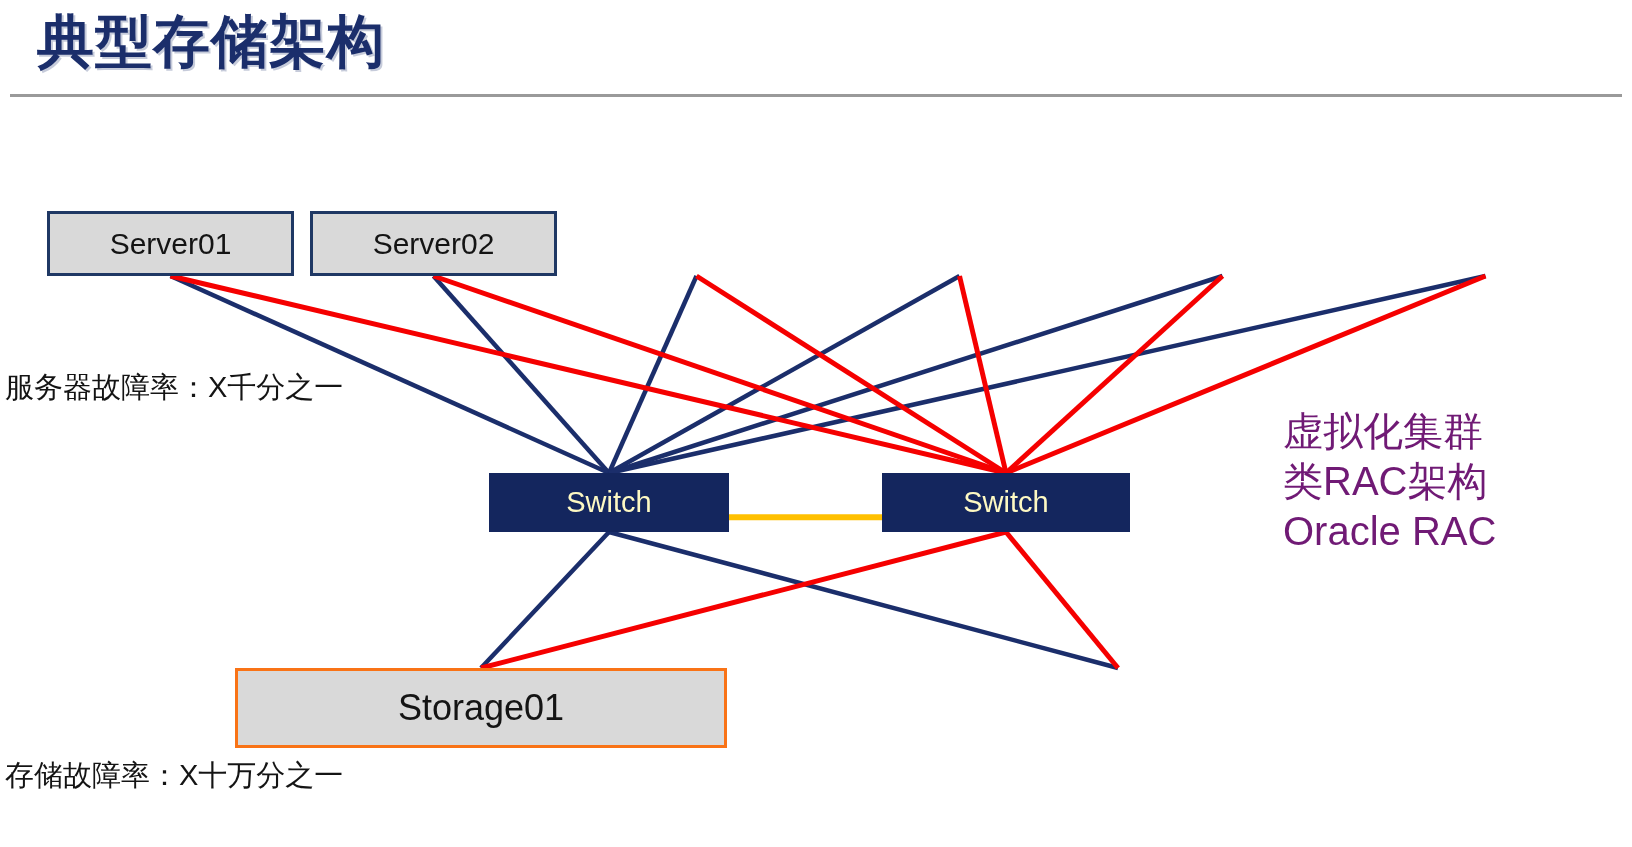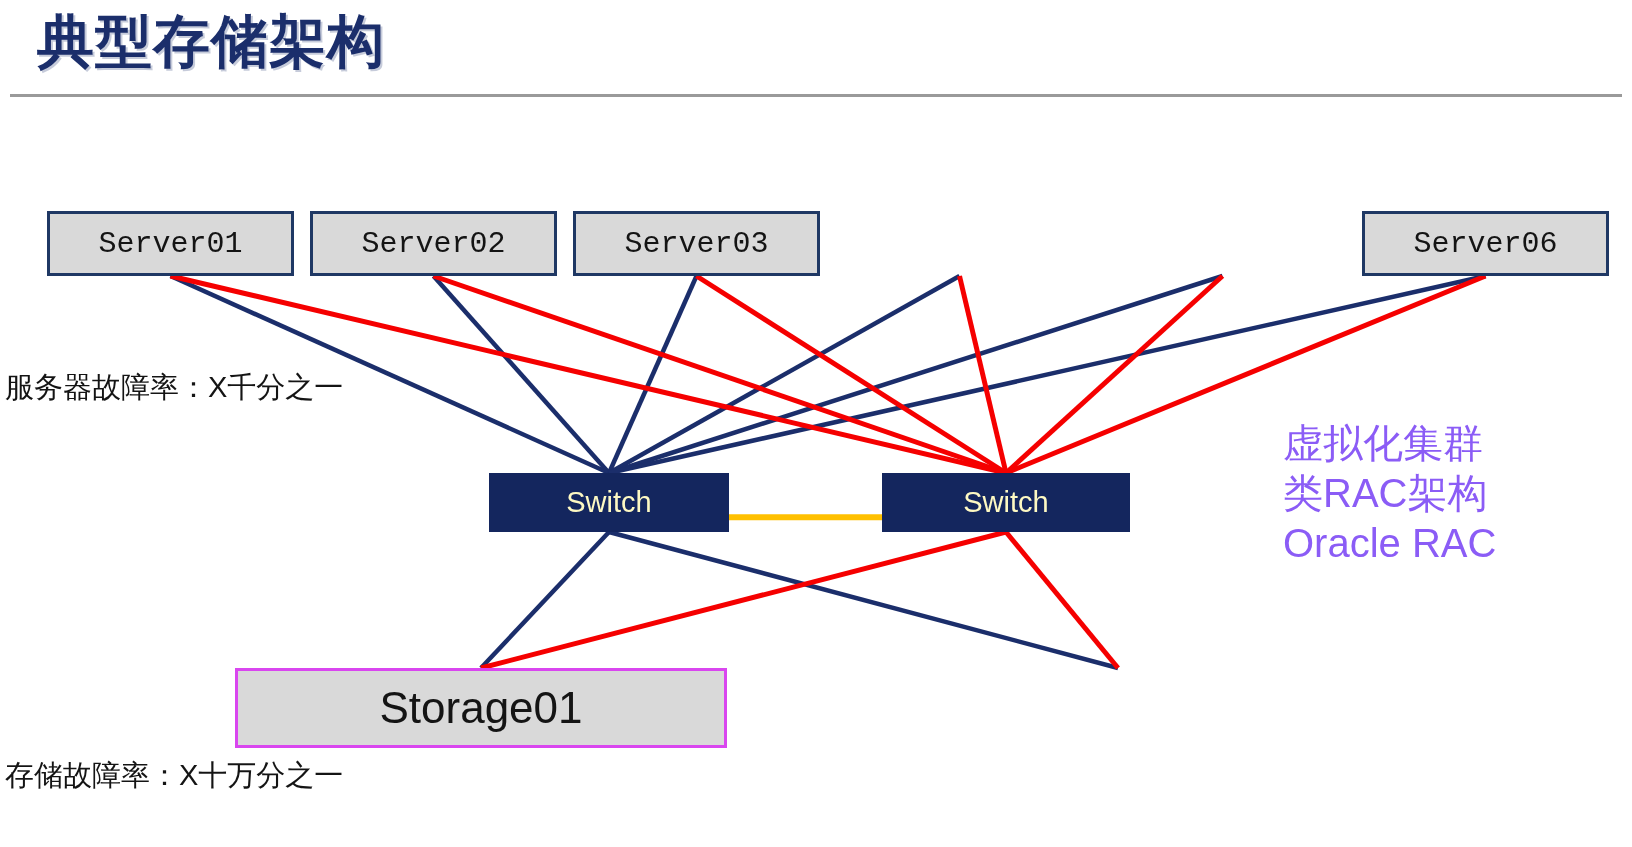--- a/index.html
+++ b/index.html
@@ -18,39 +18,39 @@
     border-top:3px solid #9a9a9a; z-index:2;
   }
   #wires { position:absolute; left:0; top:0; width:1632px; height:847px; z-index:1; }
   .node {
     position:absolute; display:flex; align-items:center; justify-content:center;
     box-sizing:border-box; z-index:2; white-space:nowrap;
   }
   .server {
     top:211px; height:65px; width:247px;
     background:#D9D9D9; border:3px solid #1F3864;
-    font-size:30px; color:#141414;font-family:Liberation Mono, monospace;
+    font-size:30px; color:#141414;
   }
   .switch {
     top:473px; height:59px;
     background:#14265E; color:#fef9c3; font-size:29px;
   }
   .storage {
     top:668px; height:80px;
-    background:#D9D9D9; border:3px solid #d946ef;
-    font-size:44px; color:#141414;
+    background:#D9D9D9; border:3px solid #f97316;
+    font-size:36px; color:#141414;
   }
   .side-label {
     position:absolute; left:5px; font-size:29px; color:#141414;
     z-index:2; white-space:nowrap;
   }
   .annotation {
     position:absolute; left:1283px; top:406px;
-    font-size:40px; line-height:50px; color:#8b5cf6;
-    z-index:2; white-space:nowrap;margin-top:12px;
+    font-size:40px; line-height:50px; color:#701a75;
+    z-index:2; white-space:nowrap;
   }
 </style>
 </head>
 <body>
 
 <div class="stage">
 
   <div class="page-title">典型存储架构</div>
   <div class="title-rule"></div>
 
@@ -69,22 +69,20 @@
       <line x1="1485.5" y1="276" x2="1006" y2="473" stroke="#F50000" stroke-width="5"></line>
       <line x1="609" y1="532" x2="481" y2="668" stroke="#1B2E6B" stroke-width="4.5"></line>
       <line x1="609" y1="532" x2="1118" y2="668" stroke="#1B2E6B" stroke-width="4.5"></line>
       <line x1="1006" y1="532" x2="481" y2="668" stroke="#F50000" stroke-width="5"></line>
       <line x1="1006" y1="532" x2="1118" y2="668" stroke="#F50000" stroke-width="5"></line>
       <line x1="729" y1="517.25" x2="882" y2="517.25" stroke="#FFC000" stroke-width="6"></line>
     </svg>
 
   <div class="node server" style="left:47px">Server01</div>
   <div class="node server" style="left:310px">Server02</div>
-  <div class="node server" style="left:573px">Server03</div>
-  <div class="node server" style="left:1362px">Server06</div>
 
   <div class="node switch" style="left:489px; width:240px">Switch</div>
   <div class="node switch" style="left:882px; width:248px">Switch</div>
 
   <div class="node storage" style="left:235px; width:492px">Storage01</div>
 
   <div class="side-label" style="top:368px">服务器故障率：X千分之一</div>
   <div class="side-label" style="top:756px">存储故障率：X十万分之一</div>
 
   <div class="annotation">

